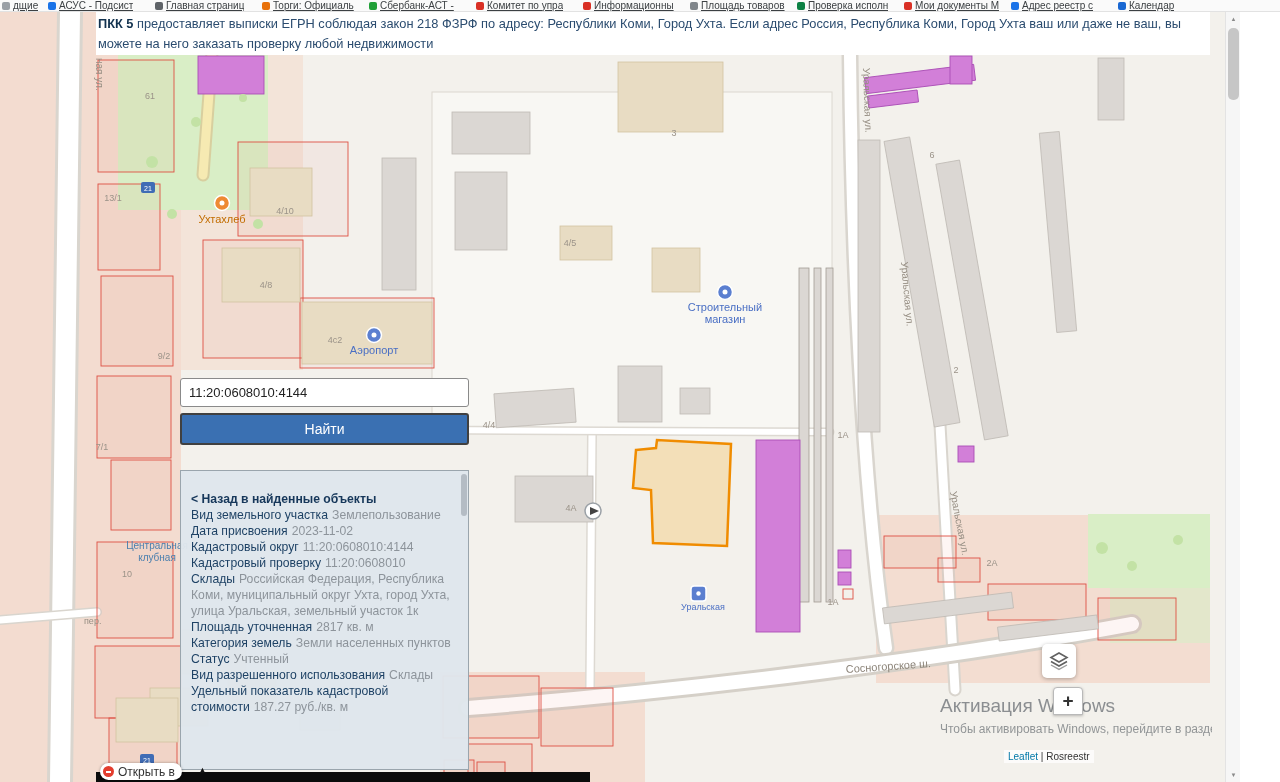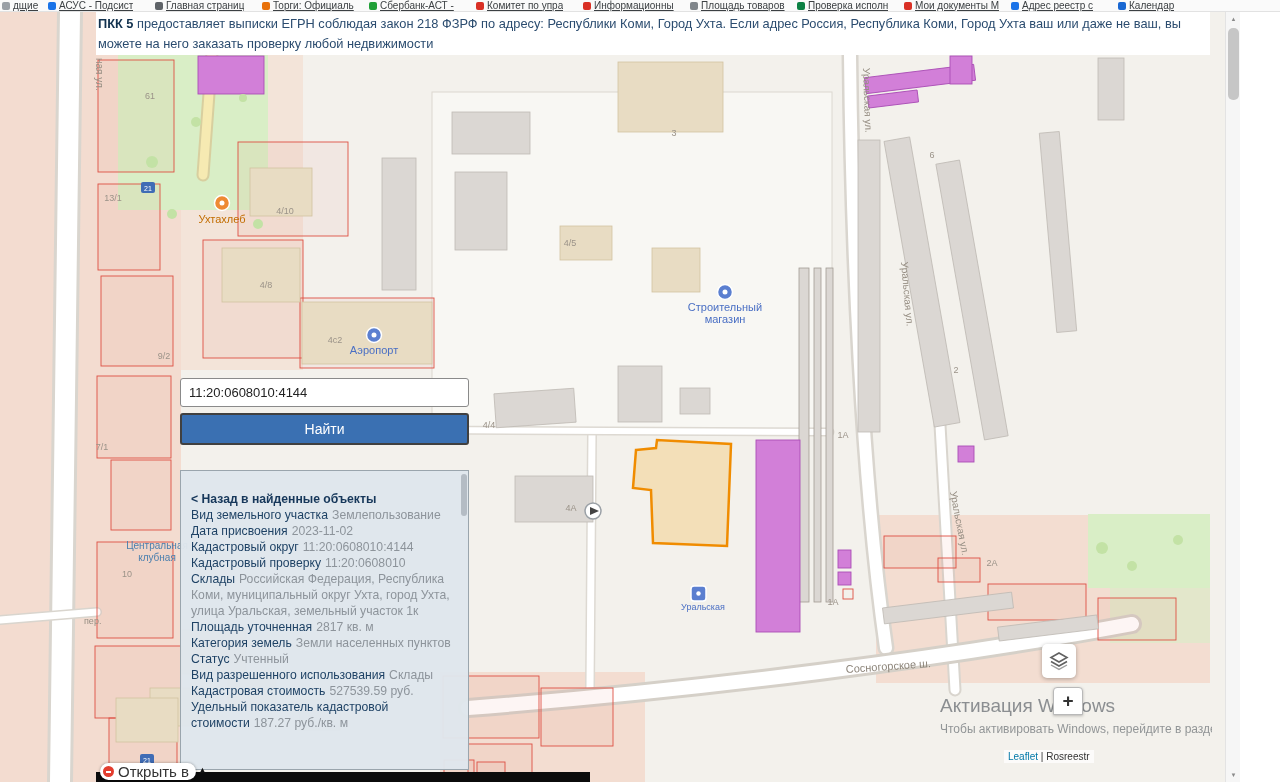--- a/index.html
+++ b/index.html
@@ -57,21 +57,21 @@
   
   .bottom-bar { position:absolute; left:96px; top:772px; width:494px; height:10px;
     background:#0b0b0b; z-index:13; }
   .open-pill { position:absolute; left:100px; top:763px; height:17px; z-index:15;
     background:#fff; border-radius:9px; display:flex; align-items:center;
     padding:0 7px 0 3px; box-shadow:0 0 3px rgba(0,0,0,.35); }
   .open-pill .dot { width:11px; height:11px; border-radius:50%; background:#e33d2e;
     margin-right:4px; position:relative; }
   .open-pill .dot::after { content:""; position:absolute; left:3px; top:4.5px;
     width:5px; height:2px; background:#fff; }
-  .open-pill .txt { font-size:15px; color:#333; white-space:nowrap; }
+  .open-pill .txt { font-size:12px; color:#333; white-space:nowrap; }
 
   
   .layers-btn { position:absolute; left:1042px; top:644px; width:34px; height:34px;
     background:#fff; border-radius:5px; box-shadow:0 1px 4px rgba(0,0,0,.3);
     display:flex; align-items:center; justify-content:center; z-index:12; cursor:pointer; }
   .zoom-in { position:absolute; left:1053px; top:687px; width:30px; height:28px;
     background:#fff; border:1px solid #b9b9b9; border-radius:4px 4px 0 0;
     display:flex; align-items:center; justify-content:center; font-size:19px;
     font-weight:700; color:#333; z-index:12; cursor:pointer;
     box-shadow:0 1px 3px rgba(0,0,0,.25); }
@@ -347,21 +347,20 @@
   <div class="back">&lt; Назад в найденные объекты</div>
   <div class="row"><span class="lbl">Вид земельного участка</span><span class="val">Землепользование</span></div>
   <div class="row"><span class="lbl">Дата присвоения</span><span class="val">2023-11-02</span></div>
   <div class="row"><span class="lbl">Кадастровый округ</span><span class="val">11:20:0608010:4144</span></div>
   <div class="row"><span class="lbl">Кадастровый проверку</span><span class="val">11:20:0608010</span></div>
   <div class="row"><span class="lbl">Склады</span><span class="val">Российская Федерация, Республика Коми, муниципальный округ Ухта, город Ухта, улица Уральская, земельный участок 1к</span></div>
   <div class="row"><span class="lbl">Площадь уточненная</span><span class="val">2817 кв. м</span></div>
   <div class="row"><span class="lbl">Категория земель</span><span class="val">Земли населенных пунктов</span></div>
   <div class="row"><span class="lbl">Статус</span><span class="val">Учтенный</span></div>
   <div class="row"><span class="lbl">Вид разрешенного использования</span><span class="val">Склады</span></div>
-  <div class="row"><span class="lbl">Кадастровая стоимость</span><span class="val">527539.59 руб.</span></div>
   <div class="row"><span class="lbl">Удельный показатель кадастровой стоимости</span><span class="val">187.27 руб./кв. м</span></div>
   <div class="panel-sb"></div>
 </div>
 <div class="panel-up">▲</div>
 
 <div class="bottom-bar"></div>
 
 <div class="open-pill">
   <span class="dot"></span>
   <span class="txt">Открыть в</span>

